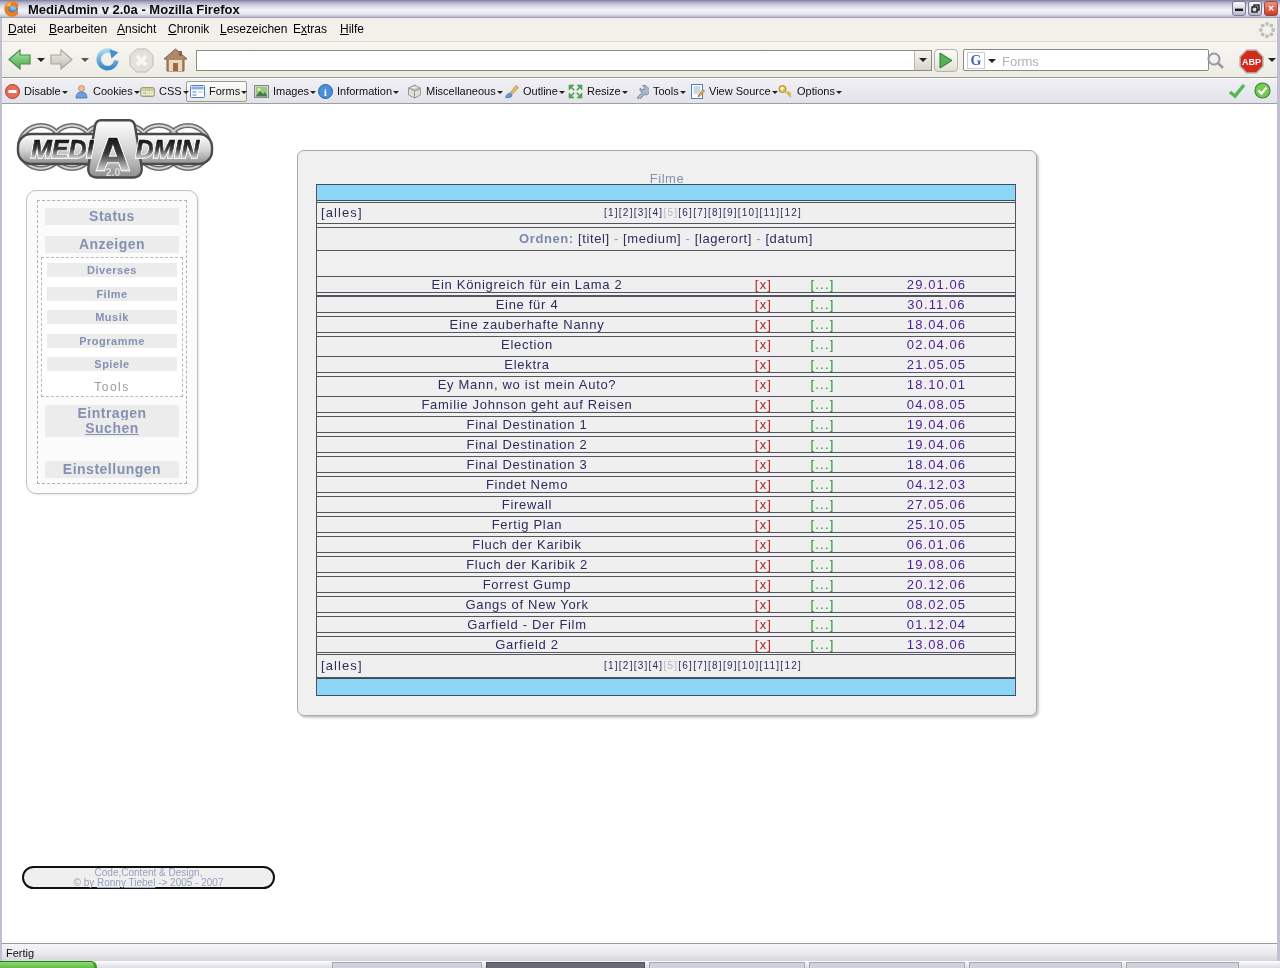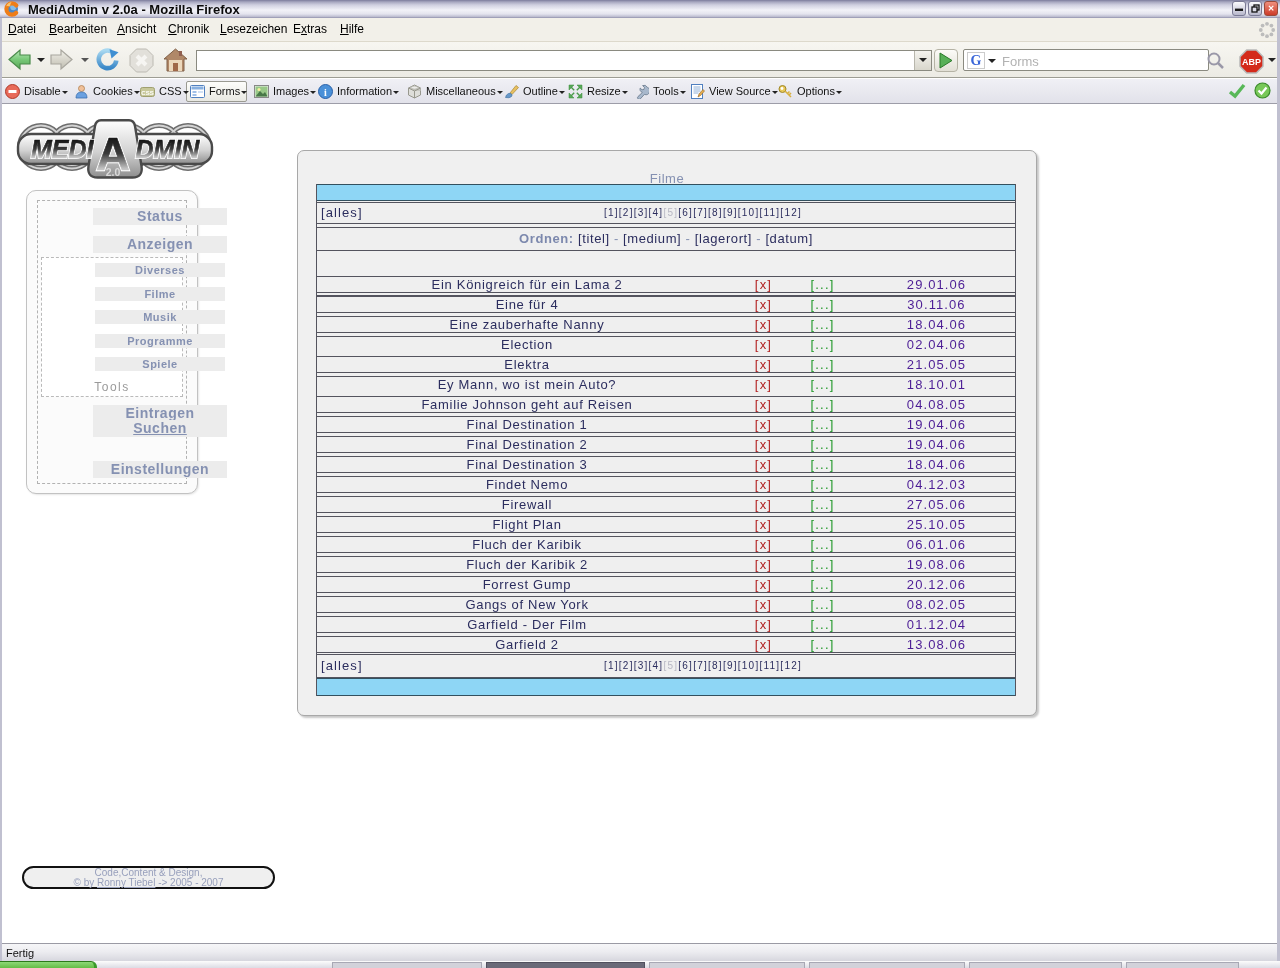--- a/index.html
+++ b/index.html
@@ -30,21 +30,21 @@
 .devitem { position:absolute; top:85px; font-size:11px; color:#111; }
 .devarr { display:inline-block; width:0; height:0; border-left:3px solid transparent; border-right:3px solid transparent; border-top:3px solid #222; margin-left:1px; margin-bottom:1px; }
 .devicon { top:84px; }
 
 #page { left:0; top:104px; width:1280px; height:841px; background:#fff; }
 #page .abs { }
 
 #sidebox { left:26px; top:86px; width:172px; height:304px; border:1px solid #c2c2c2; border-radius:10px; background:#fbfbfb; box-shadow:1px 1px 2px rgba(0,0,0,0.10); }
 #sidedash { left:37px; top:96px; width:150px; height:284px; border:1px dashed #b2b2b2; }
 #subdash { left:41px; top:153px; width:142px; height:140px; border:1px dashed #bababa; background:#fff; }
-.sideitem { position:absolute; left:45px; width:134px; background:#ececec; color:#8591b2; text-align:center; font-weight:bold;margin-left:48px; }
+.sideitem { position:absolute; left:45px; width:134px; background:#ececec; color:#8591b2; text-align:center; font-weight:bold; }
 .sideitem.big { height:17px; font-size:14px; line-height:17px; letter-spacing:0.5px; }
 .sideitem.small { left:47px; width:130px; height:14px; font-size:11px; line-height:15px; letter-spacing:0.5px; }
 #tools { position:absolute; left:47px; width:130px; top:276px; color:#9a9a9a; text-align:center; font-size:12px; letter-spacing:1.5px; }
 
 #panel { left:297px; top:46px; width:740px; height:566px; background:#f0f0f0; border:1px solid #a8a8a8; border-radius:7px; box-shadow:2px 2px 2px rgba(0,0,0,0.22); }
 #ptitle { left:297px; top:67px; width:740px; text-align:center; font-size:13px; color:#8591b2; letter-spacing:0.5px; }
 .tbar { left:316px; width:700px; background:#8ed6f5; border:1px solid #33505e; }
 .trow { left:316px; width:700px; background:#efefef; border-top:1px solid #54545e; border-bottom:1px solid #54545e; font-size:13px; }
 .tc   { position:absolute; left:1px;   width:420px; text-align:center; color:#2b2d5e; top:0; line-height:15px; letter-spacing:0.7px; }
 .xc   { position:absolute; left:415px; width:65px;  text-align:center; color:#b22222; top:0; line-height:15px; letter-spacing:1.2px; }
@@ -451,21 +451,21 @@
       <span class="dc">[...]</span>
       <span class="datec">04.12.03</span>
     </div>
 <div class="abs trow" style="top:392px; height:17px;">
       <span class="tc">Firewall</span>
       <span class="xc">[x]</span>
       <span class="dc">[...]</span>
       <span class="datec">27.05.06</span>
     </div>
 <div class="abs trow" style="top:412px; height:17px;">
-      <span class="tc">Flight Plan</span>
+      <span class="tc">Fertig Plan</span>
       <span class="xc">[x]</span>
       <span class="dc">[...]</span>
       <span class="datec">25.10.05</span>
     </div>
 <div class="abs trow" style="top:432px; height:17px;">
       <span class="tc">Fluch der Karibik</span>
       <span class="xc">[x]</span>
       <span class="dc">[...]</span>
       <span class="datec">06.01.06</span>
     </div>

